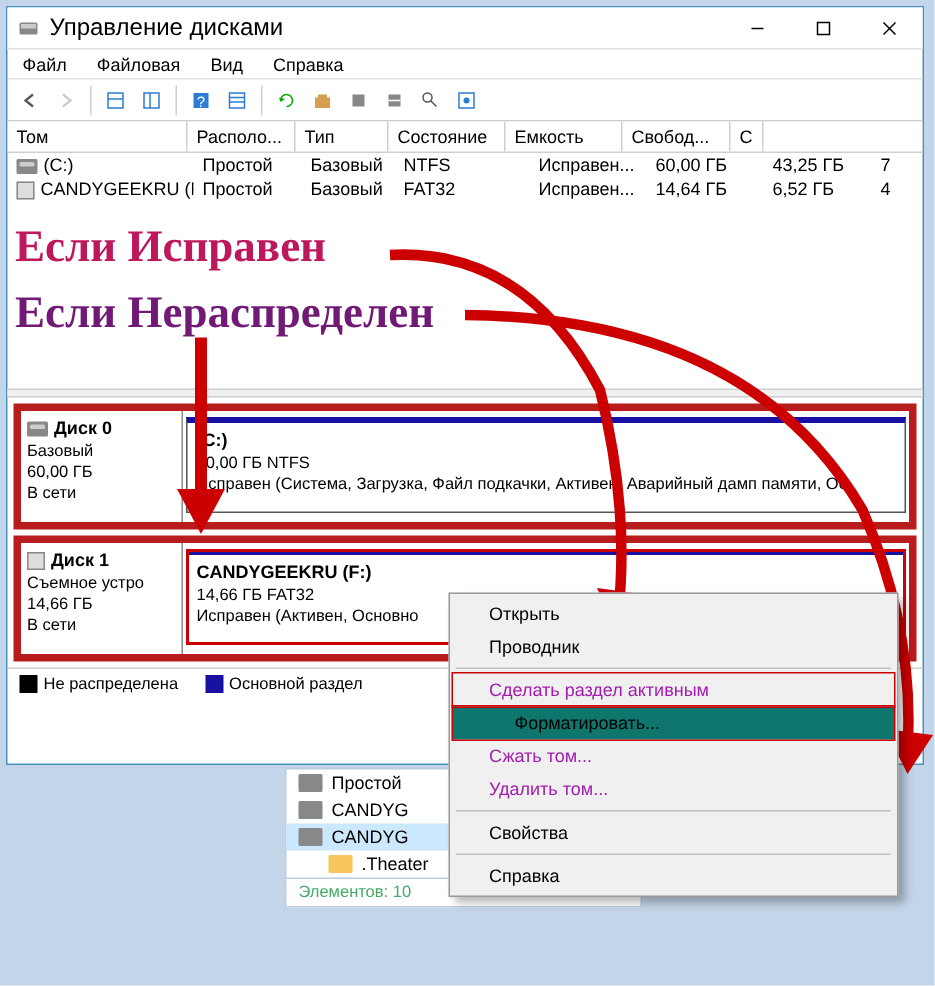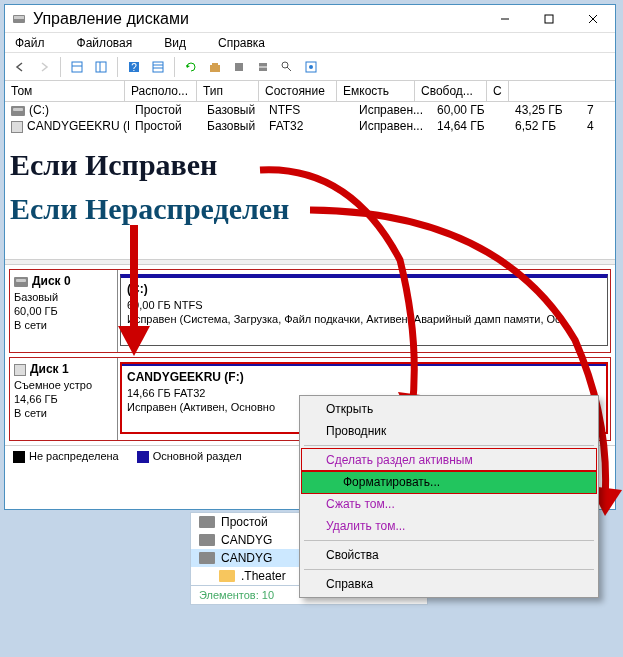--- a/index.html
+++ b/index.html
@@ -3,52 +3,52 @@
 <meta charset="utf-8">
 <style>
   * { box-sizing: border-box; }
   body { margin: 0; font-family: "Segoe UI", Tahoma, sans-serif; font-size: 12px; background: #c3d5e8; width: 623px; height: 657px; position: relative; overflow: hidden; }
   .window { position: absolute; left: 4px; top: 4px; width: 612px; height: 506px; background: #fff; border: 1px solid #4a90c0; }
   .titlebar { height: 28px; background: #fff; display: flex; align-items: center; border-bottom: 1px solid #e0e0e0; }
   .titlebar-icon { width: 16px; height: 16px; margin: 0 6px; display:inline-block; }
   .title-text { flex: 1; font-size: 16px; }
   .winbtns { display: flex; }
   .winbtn { width: 44px; height: 28px; display:flex; align-items:center; justify-content:center; cursor:pointer; }
-  .menubar { height: 20px; display: flex; align-items: center; padding: 0 8px; gap: 28px; border-bottom:1px solid #e0e0e0; }
+  .menubar { height: 20px; display: flex; align-items: center; padding: 0 8px; gap: 16px; border-bottom:1px solid #e0e0e0; }
   .menuitem { cursor:pointer; padding:0 2px; }
   .toolbar { height: 28px; border-bottom:1px solid #d0d0d0; display:flex; align-items:center; padding:0 4px; gap:2px;}
   .tbtn { width:22px; height:22px; display:flex; align-items:center; justify-content:center; border:1px solid transparent; cursor:pointer;}
   .sep { width:1px; height:20px; background:#d0d0d0; margin:0 3px; }
   .grid { height: 178px; overflow:hidden; position:relative; }
   .grid-header { display:flex; background:#fff; border-bottom:1px solid #d0d0d0; }
   .gh { border-right:1px solid #d0d0d0; padding:3px 6px; font-size:12px; overflow:hidden; white-space:nowrap; text-overflow:ellipsis; cursor:pointer; }
   .gr { display:flex; }
   .gc { padding:1px 6px; overflow:hidden; white-space:nowrap; }
   .disk-icon { width:14px; height:10px; background:#888; border-radius:1px; display:inline-block; margin-right:4px; vertical-align:middle; position:relative;}
   .disk-icon::after { content:''; position:absolute; top:2px; left:2px; right:2px; height:3px; background:#ccc; border-radius:1px;}
   .usb-icon { width:12px; height:12px; display:inline-block; margin-right:4px; vertical-align:middle; background:#ddd; border:1px solid #888;}
-  .overlay-text1 { position:absolute; left:10px; top:148px; color:#0f172a; font-family:"Times New Roman",serif; font-size:30px; font-weight:bold; }
-  .overlay-text2 { position:absolute; left:10px; top:192px; color:#0c4a6e; font-family:"Times New Roman",serif; font-size:30px; font-weight:bold; }
+  .overlay-text1 { position:absolute; left:10px; top:148px; color:#be185d; font-family:"Times New Roman",serif; font-size:30px; font-weight:bold; }
+  .overlay-text2 { position:absolute; left:10px; top:192px; color:#701a75; font-family:"Times New Roman",serif; font-size:30px; font-weight:bold; }
   .splitter { height:6px; background:#f0f0f0; border-top:1px solid #d0d0d0; border-bottom:1px solid #d0d0d0; cursor:ns-resize;}
   .bottom-pane { overflow:hidden; }
-  .diskrow { border:1px solid #b91c1c; margin:4px; display:flex; min-height:84px;}
+  .diskrow { border:5px solid #b91c1c; margin:4px; display:flex; min-height:84px;}
   .diskrow-left { width:108px; border-right:1px solid #888; padding:4px; font-size:11px; line-height:1.3;}
   .diskrow-left b { font-size:12px;}
   .diskrow-right { flex:1; padding:4px 2px 2px 2px; position:relative;}
   .volbox { border:1px solid #555; border-top:4px solid #1810a0; padding:4px 6px; font-size:11px; line-height:1.3; height:calc(100% - 4px);}
   .volbox b { font-size:12px;}
   .red-highlight { outline:2px solid #cc0000; outline-offset:-2px;}
   .legend { border-top:1px solid #d0d0d0; padding:4px 8px; display:flex; gap:18px; align-items:center; font-size:11px;}
   .legend-swatch { width:12px; height:12px; display:inline-block; vertical-align:middle; margin-right:4px;}
   .context-menu { position:absolute; left:299px; top:395px; width:300px; background:#f0f0f0; border:1px solid #999; box-shadow:4px 4px 6px rgba(0,0,0,.3); z-index:50; padding:2px;}
   .cm-item { padding:4px 24px; cursor:pointer; white-space:nowrap;}
   .cm-item.disabled { color:#a21caf; cursor:default;}
   .cm-sep { height:1px; background:#c0c0c0; margin:3px 2px;}
   .cm-red { outline:1px solid #cc0000; outline-offset:0;}
-  .cm-highlight { background:#22c55e; outline:1px solid #cc0000;padding-left:41px;}
+  .cm-highlight { background:#0f766e; outline:1px solid #cc0000;padding-left:41px;}
   .explorer-strip { position:absolute; left:190px; top:512px; width:238px; background:#fff; border:1px solid #bcd;}
   .tree-item { display:flex; align-items:center; padding:2px 8px; gap:6px; font-size:12px;}
   .tree-icon { width:16px; height:12px; background:#888; border-radius:1px; position:relative;}
   .tree-icon.folder { background:#f7c65e;}
   .statusbar { border-top:1px solid #bcd; padding:3px 8px; color:#4a6; font-size:11px; display:flex; justify-content:space-between;}
   svg { display:block;}
 </style>
 </head>
 <body>
 

